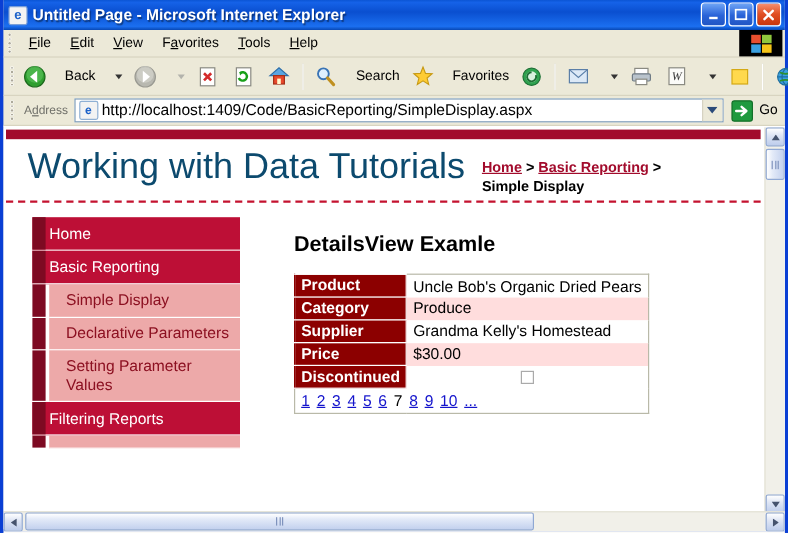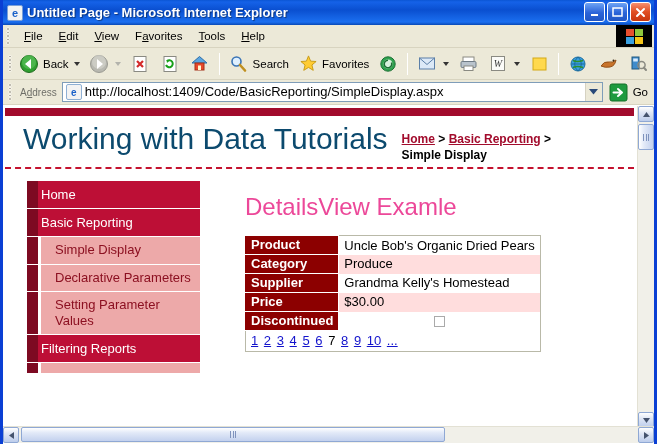--- a/index.html
+++ b/index.html
@@ -68,21 +68,21 @@
   #ie-logo .flag span:nth-child(2){background:#8fc73e;}
   #ie-logo .flag span:nth-child(3){background:#3aa0e0;}
   #ie-logo .flag span:nth-child(4){background:#f5c518;}
 
   
   #toolbar {
     height:32px; background:#ece9d8; display:flex; align-items:center;
     border-bottom:1px solid #d8d4c0; padding-left:2px;
   }
   .tb-sep { width:1px;height:22px;background:#c9c5b3;margin:0 4px;border-right:1px solid #fff; }
-  .tbtn { display:flex;align-items:center;gap:3px;padding:2px 4px;border-radius:2px;white-space:nowrap;font-size:11.5px;color:#000; }
+  .tbtn { display:flex;align-items:center;gap:14px;padding:2px 4px;border-radius:2px;white-space:nowrap;font-size:11.5px;color:#000; }
   .tbtn.dim { color:#9b9b94; }
   .caret { width:0;height:0;border-left:3px solid transparent;border-right:3px solid transparent;border-top:4px solid #333;margin-left:2px; }
   .caret.dim { border-top-color:#b3b3ac; }
   .icn { width:22px;height:22px;display:flex;align-items:center;justify-content:center;flex:none; }
   .icn svg{display:block;}
 
   
   #addressbar {
     height:25px;background:#ece9d8;display:flex;align-items:center;
     border-bottom:1px solid #d8d4c0;padding-left:2px;
@@ -142,21 +142,21 @@
     padding:5px 8px 5px 14px;margin-left:14px;
     border-bottom:1px solid #fff;line-height:1.25;
   }
   .nav-sub::before {
     content:"";position:absolute;left:-14px;top:0;bottom:0;width:11px;background:#7d0a22;
   }
   .nav-partial { height:10px; }
 
   
   #main { flex:1;padding-left:45px; }
-  #dv-title { font-size:24px;font-weight:normal;color:#ec4899;margin:12px 0 14px 0; }
+  #dv-title { font-size:18px;font-weight:bold;color:#000000;margin:12px 0 14px 0; }
   #dv-table { border-collapse:collapse;border:1px solid #b9b9a8;font-size:13px; }
   #dv-table th {
     background:#8c0000;color:#fff;font-weight:bold;text-align:left;
     padding:1px 5px 2px 5px;white-space:nowrap;border:1px solid #fff;
     border-left-color:#8c0000;border-right-color:#fff;
   }
   #dv-table td {
     padding:1px 5px 2px 5px;white-space:nowrap;color:#000;background:#fff;margin-top:16px;
   }
   #dv-table tr.alt td { background:#fdd; }

